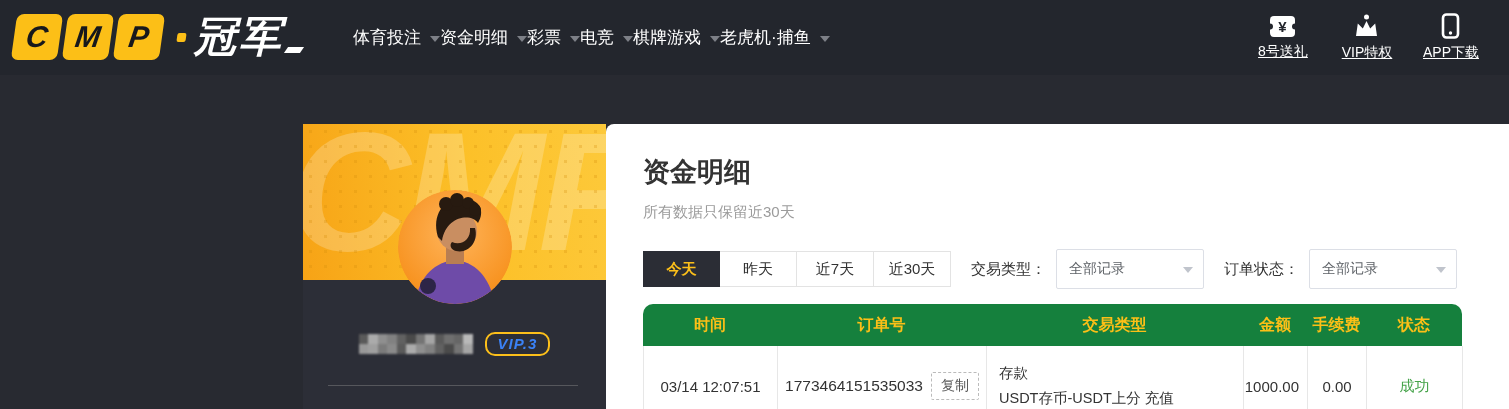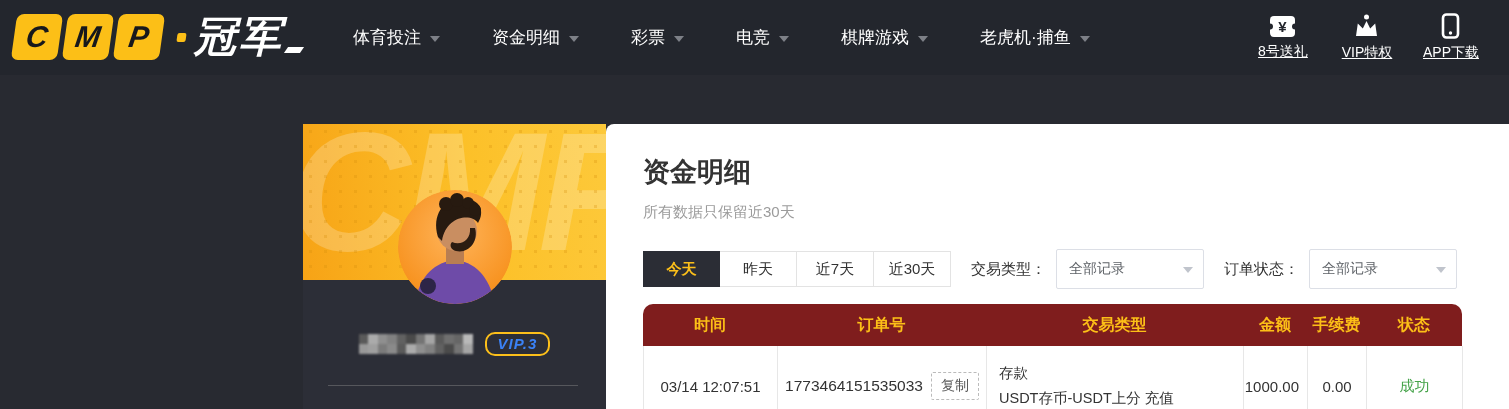--- a/index.html
+++ b/index.html
@@ -9,21 +9,21 @@
   
   .navbar { position:absolute; left:0; top:0; width:1509px; height:75px; background:#23262d; }
   .logo { position:absolute; left:14px; top:14px; display:flex; align-items:center; }
   .logo-box { width:46px; height:46px; background:#fcbf17; border-radius:7px; transform:skewX(-8deg);
               display:flex; align-items:center; justify-content:center; margin-right:5px; }
   .logo-box span { font-size:30px; font-weight:900; font-style:italic; color:#17181c; transform:skewX(0deg); }
   .logo-dot { width:9px; height:9px; background:#fcbf17; border-radius:2px; margin:0 8px 0 10px; transform:skewX(-8deg); }
   .logo-cn { font-size:42px; font-weight:900; font-style:italic; color:#fff; letter-spacing:3px; line-height:46px; }
   .logo-dash { width:16px; height:6px; background:#fff; transform:skewX(-35deg); margin:26px 0 0 2px; }
 
-  .nav-menu { position:absolute; left:353px; top:0; height:75px; display:flex; align-items:center; gap:52px; }
+  .nav-menu { position:absolute; left:353px; top:0; height:75px; display:flex; align-items:center; }
   .nav-item { display:flex; align-items:center; cursor:pointer; }
   .nav-item .lbl { color:#fff; font-size:17px; }
   .chev { width:0; height:0; border-left:5px solid transparent; border-right:5px solid transparent;
           border-top:6px solid #7d8087; margin-left:9px; margin-top:2px; }
 
   .quick { position:absolute; right:30px; top:0; height:75px; display:flex; align-items:center; gap:28px; }
   .quick-item { display:flex; flex-direction:column; align-items:center; cursor:pointer; min-width:56px; }
   .quick-item .qlbl { color:#fff; font-size:14px; margin-top:5px;text-decoration:underline; }
 
   
@@ -57,21 +57,21 @@
   .tab:first-child { border-left:1px solid #e3e3e3;font-family:Liberation Serif, serif; }
   .tab.active { background:#2b2d35; border-color:#2b2d35; color:#fcbf1a; font-weight:700; }
   .filter-label { margin-left:20px; font-size:15px; color:#333; }
   .select { width:148px; height:40px; border:1px solid #dcdfe6; border-radius:2px; margin-left:10px;
             display:flex; align-items:center; justify-content:space-between; padding:0 10px 0 12px;
             font-size:14px; color:#5f6368; cursor:pointer; background:#fff; }
   .select .chev { border-top-color:#c0c4cc; margin:2px 0 0 0; }
 
   
   .table { margin-top:15px; width:819px; }
-  .thead { height:42px; background:#7f1d1d; border-radius:10px 10px 0 0; display:grid;
+  .thead { height:42px; background:#15803d; border-radius:10px 10px 0 0; display:grid;
            grid-template-columns:134px 209px 257px 64px 59px 96px; align-items:center; }
   .th { text-align:center; color:#fcbf17; font-size:16px; font-weight:700; }
   .trow { display:grid; grid-template-columns:134px 209px 257px 64px 59px 96px; height:80px;
           border-left:1px solid #e7e7e7; }
   .td { border-right:1px solid #e7e7e7; display:flex; align-items:center; justify-content:center;
         font-size:15px; color:#333; }
   .td.type { flex-direction:column; align-items:flex-start; justify-content:center; padding:0 12px; gap:6px; }
   .td.type .l1, .td.type .l2 { font-size:14.5px; color:#333; }
   .td.amount { justify-content:flex-end; padding-right:8px; font-size:15px; }
   .order-no { font-size:15.5px; color:#333; }

